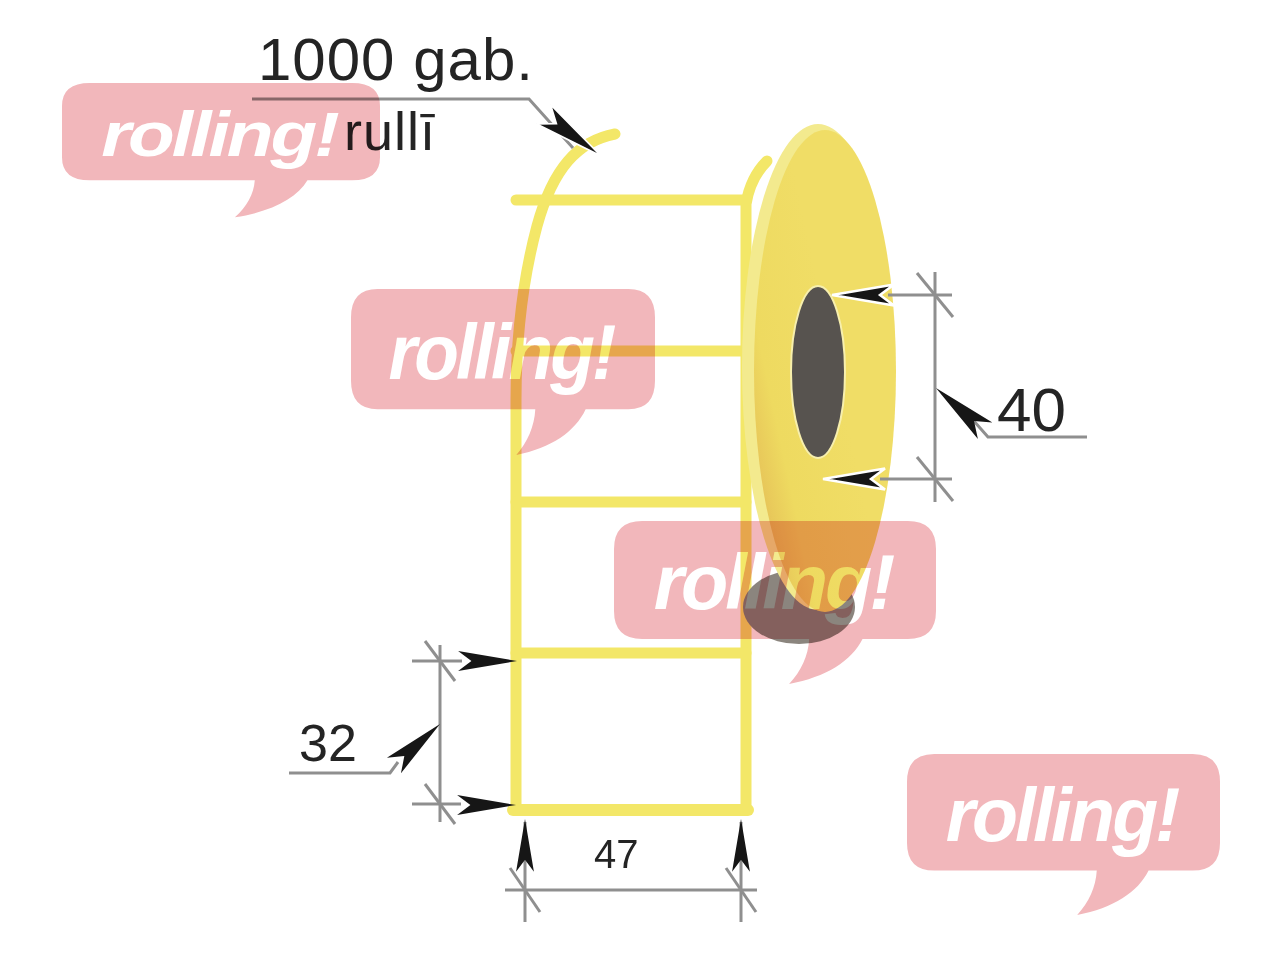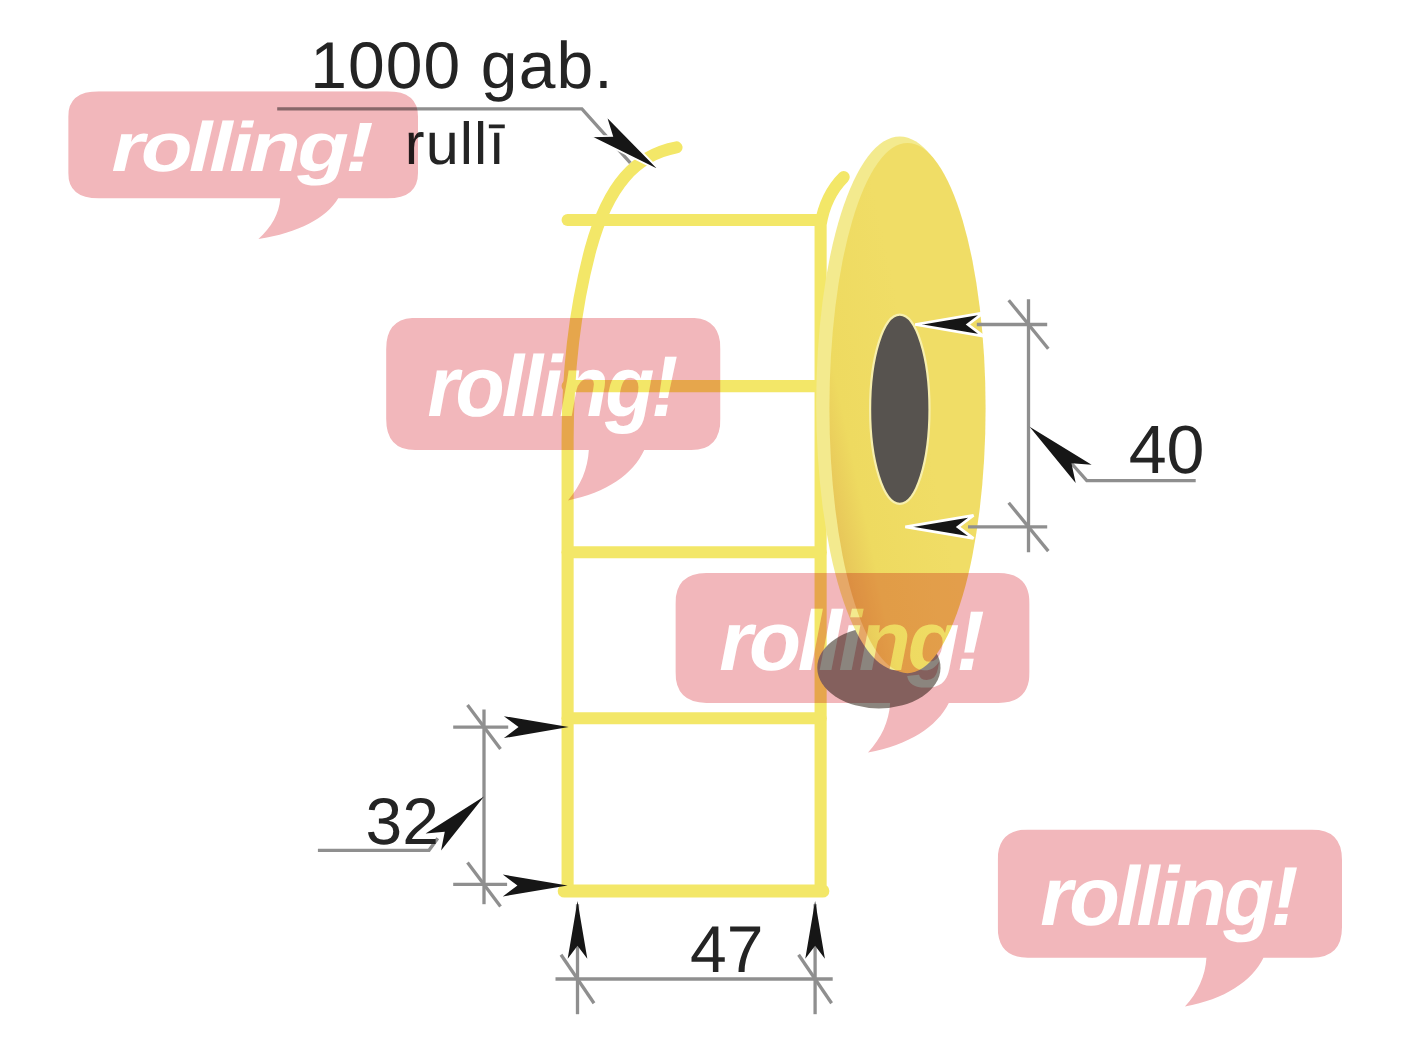--- a/index.html
+++ b/index.html
@@ -1,26 +1,26 @@
 <!DOCTYPE html>
 <html><head>
 <meta charset="utf-8">
 <style>
   html,body{margin:0;padding:0;background:#ffffff;}
   #stage{position:relative;width:1280px;height:960px;background:#ffffff;overflow:hidden;
          font-family:"Liberation Sans",sans-serif;}
   #art{position:absolute;left:0;top:0;}
   .anno{position:absolute;color:#242424;line-height:1;white-space:nowrap;
-        font-family:"Liberation Sans",sans-serif;margin-left:24px;}
-  .anno.center{text-align:right;}
+        font-family:"Liberation Sans",sans-serif;}
+  .anno.center{text-align:left;}
   #qty1{left:258px;top:30px;font-size:60px;letter-spacing:1px;}
   #qty2{left:344px;top:104px;font-size:54px;letter-spacing:1px;}
   #dim40{left:997px;top:379px;width:74px;font-size:62px;}
-  #dim32{left:299px;top:717px;width:76px;font-size:60px;}
-  #dim47{left:594px;top:834px;width:76px;font-size:60px;}
+  #dim32{left:299px;top:717px;width:76px;font-size:52px;}
+  #dim47{left:594px;top:834px;width:76px;font-size:40px;}
   .watermark{position:absolute;mix-blend-mode:multiply;pointer-events:none;text-decoration:underline;}
   .watermark svg{display:block;width:100%;height:100%;}
   .wm-text{font-family:"Liberation Sans",sans-serif;font-weight:bold;font-style:italic;
            font-size:77px;letter-spacing:-3px;}
   #wm-tl{left:62px;top:83px;width:318px;height:136px;}
   #wm-ml{left:351px;top:289px;width:304px;height:168px;}
   #wm-c{left:614px;top:521px;width:322px;height:165px;}
   #wm-br{left:907px;top:754px;width:313px;height:163px;}
 </style>
 </head>

